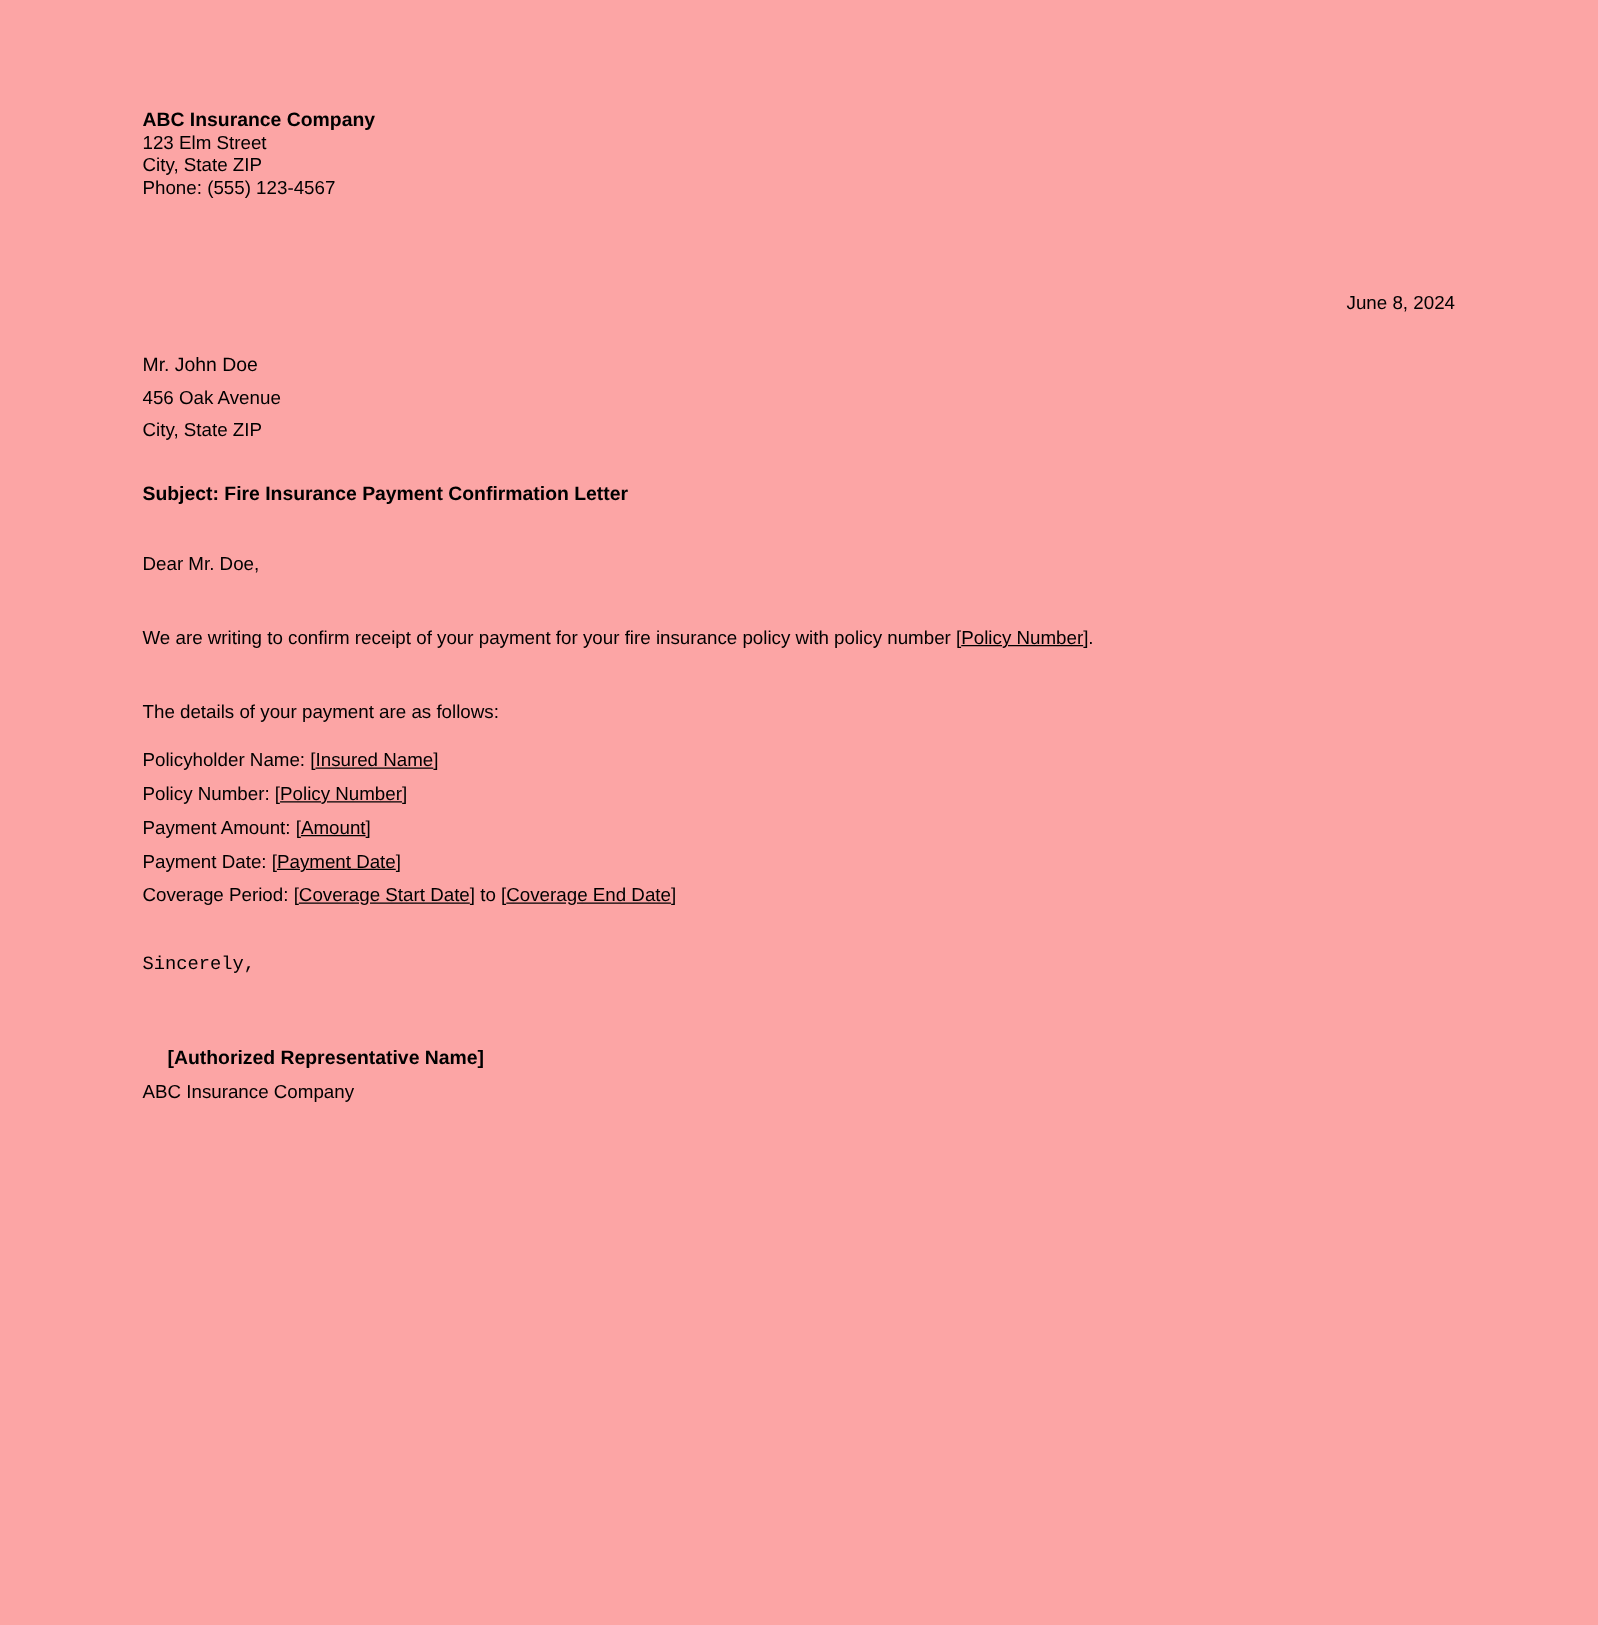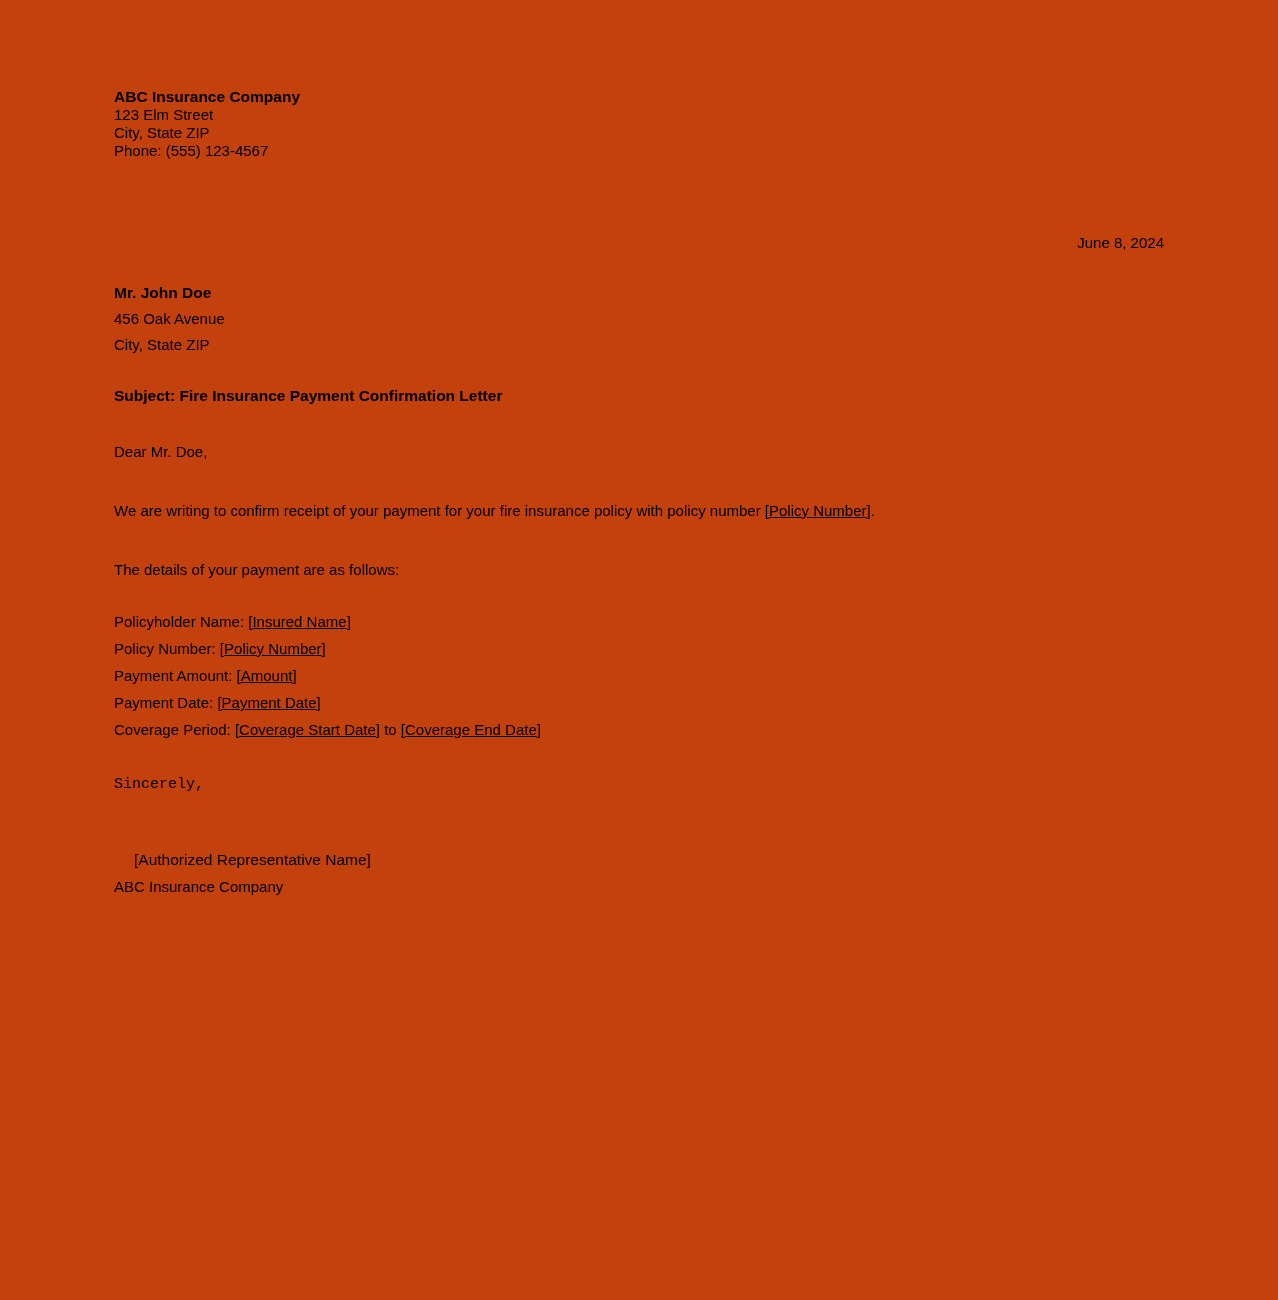--- a/index.html
+++ b/index.html
@@ -12,21 +12,21 @@
     width: 1278px;
     height: 1300px;
     font-family: "Liberation Sans", sans-serif;
     color: #000000;
     -webkit-font-smoothing: antialiased;
   }
   .page {
     position: relative;
     width: 1278px;
     height: 1300px;
-    background: #c2410c;
+    background: #fca5a5;
     overflow: hidden;
   }
   .content {
     position: absolute;
     left: 114px;
     top: 88px;
     width: 1050px;
   }
 
   
@@ -50,42 +50,42 @@
     line-height: 18px;
   }
 
   
   .recipient {
     margin-top: 28px;
     font-size: 15px;
     line-height: 26px;
   }
   .recipient .name {
-    font-weight: bold;
+    font-weight: normal;
     font-size: 15.5px;
   }
 
   
   .subject {
     margin-top: 28px;
     font-size: 15.5px;
     font-weight: bold;
     line-height: 20px;
   }
 
   
   .para {
     font-size: 15px;
     line-height: 27px;
     margin-top: 32px;
   }
 
   
   .details {
-    margin-top: 25px;
+    margin-top: 12px;
     font-size: 15px;
     line-height: 27px;
   }
   .details .detail-line {
     white-space: nowrap;
   }
 
   
   .ph {
     text-decoration: none;
@@ -106,21 +106,21 @@
     font-size: 15px;
     line-height: 27px;
     font-family: Liberation Mono, monospace;
   }
   .signature {
     margin-top: 48px;
     font-size: 15px;
     line-height: 27px;
   }
   .signature .rep {
-    font-weight: normal;
+    font-weight: bold;
     font-size: 15.5px;
     display: block;
     padding-left: 20px;
   }
   .signature .company {
     display: block;
   }
 </style>
 </head>
 <body>

